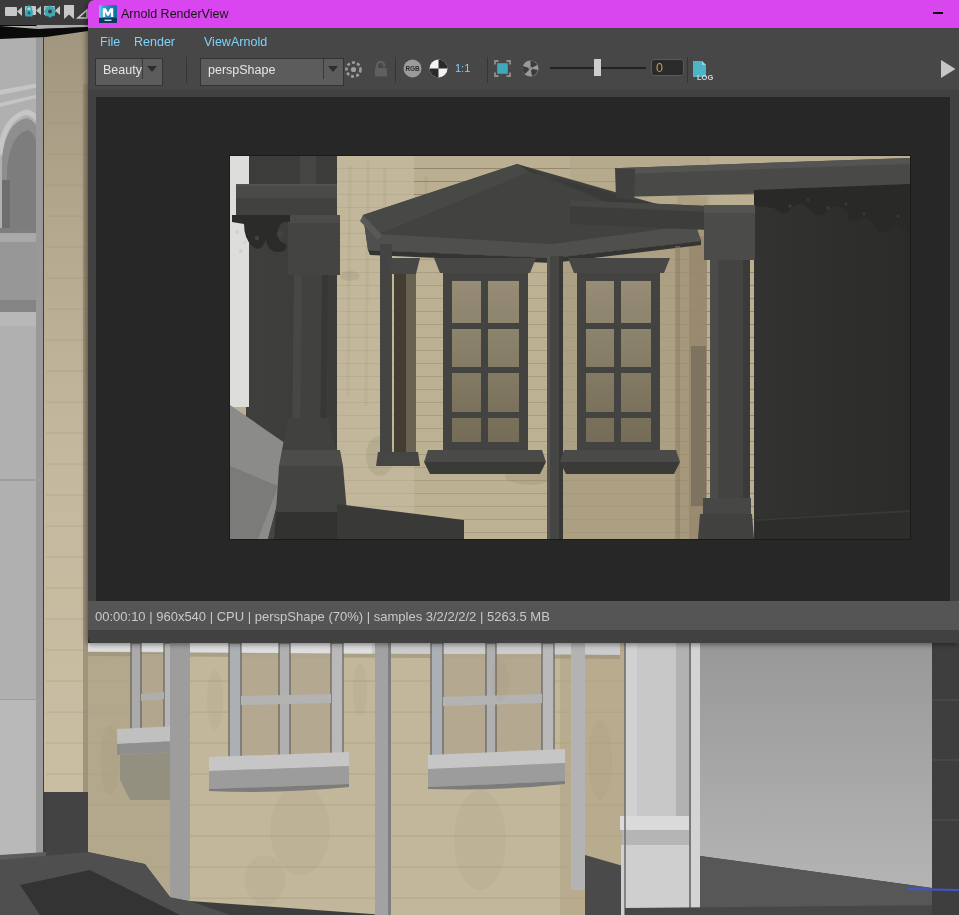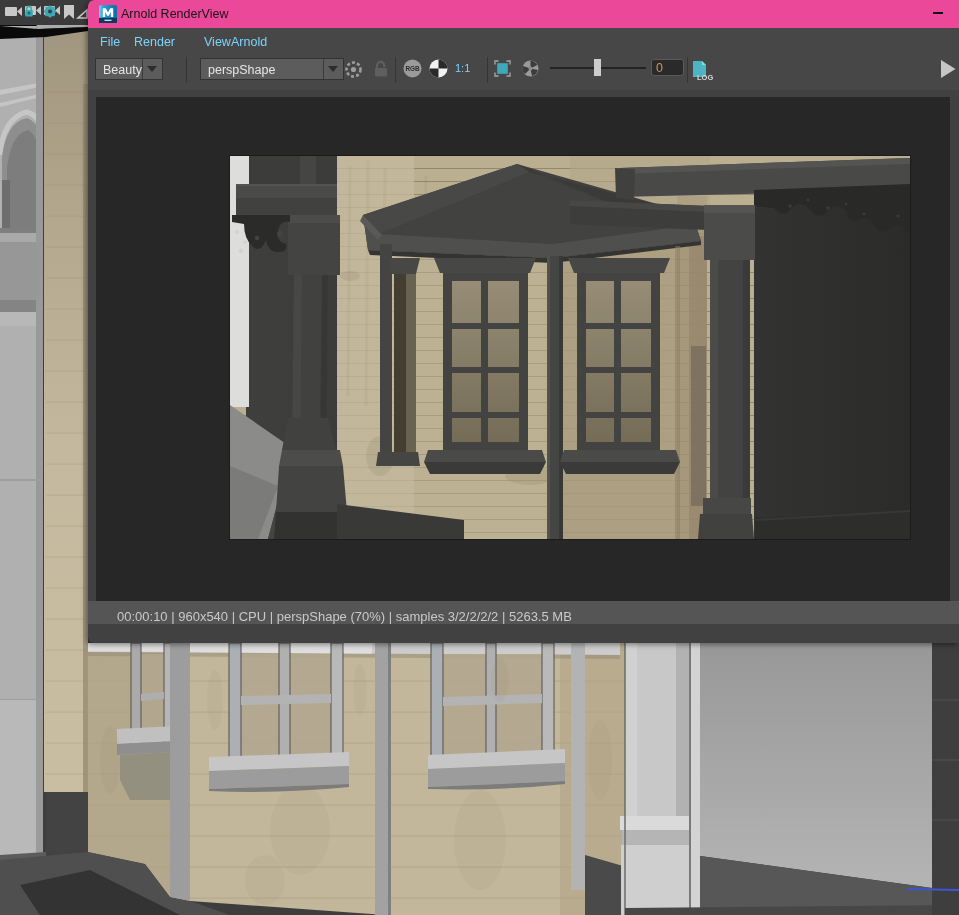--- a/index.html
+++ b/index.html
@@ -1,32 +1,32 @@
 <!DOCTYPE html>
 <html><head>
 <meta charset="utf-8">
 <style>
 html,body{margin:0;padding:0}
 body{width:959px;height:915px;position:relative;overflow:hidden;background:#3d3d3d;font-family:"Liberation Sans",sans-serif}
 #vp{position:absolute;left:0;top:0}
 #win{position:absolute;left:88px;top:0;width:871px;height:643px;background:#414141;border-radius:6px 0 0 6px;overflow:hidden;box-shadow:-2px 2px 5px rgba(0,0,0,.38)}
-#titlebar{position:absolute;left:0;top:0;width:100%;height:40px;background:#ec4899;border-radius:6px 0 0 0}
+#titlebar{position:absolute;left:0;top:0;width:100%;height:40px;background:#d946ef;border-radius:6px 0 0 0}
 #title{position:absolute;left:33px;top:0;line-height:29px;font-size:12.5px;color:#161616}
 #mlogo{position:absolute;left:11px;top:5px;width:18px;height:18px}
 #mindash{position:absolute;left:845px;top:12px;width:10px;height:2px;background:#101010}
 #chrome{position:absolute;left:0;top:28px;width:100%;height:62px;background:#474747}
 .menu{position:absolute;top:0;height:28px;line-height:29px;font-size:12.5px;color:#7dd3fc}
 #toolbar{position:absolute;left:0;top:29px;width:100%;height:33px}
-.dd{position:absolute;top:1px;height:22px;background:#5c5c5c;border:1px solid #333;color:#e6e6e6;font-size:12.5px;line-height:22px;padding-left:7px;box-sizing:border-box}
+.dd{position:absolute;top:1px;height:28px;background:#5c5c5c;border:1px solid #333;color:#e6e6e6;font-size:12.5px;line-height:22px;padding-left:7px;box-sizing:border-box}
 .dda{position:absolute;right:0;top:0;width:19px;height:20px;border-left:1px solid #3a3a3a}
 .dda:after{content:"";position:absolute;left:4px;top:7px;border-left:5px solid transparent;border-right:5px solid transparent;border-top:6px solid #2d2d2d}
 .vsep{position:absolute;top:0;width:1px;height:26px;background:#353535}
 #rview{position:absolute;left:8px;top:97px;width:854px;height:505px;background:#272727}
 #rimg{position:absolute;left:134px;top:59px;width:680px;height:383px;outline:1px solid #1b1b1b}
-#status{position:absolute;left:0;top:601px;width:100%;height:23px;background:#555555;color:#c9c9c9;font-size:13px;line-height:31px;padding-left:29px;box-sizing:border-box}
+#status{position:absolute;left:0;top:601px;width:100%;height:29px;background:#555555;color:#c9c9c9;font-size:13px;line-height:31px;padding-left:7px;box-sizing:border-box}
 .ticon{position:absolute}
 </style>
 </head>
 <body>
 <svg id="vp" width="959" height="915" viewBox="0 0 959 915">
 <defs>
 <linearGradient id="gwall" x1="0" y1="0" x2="0" y2="1">
   <stop offset="0" stop-color="#989898"></stop>
         <stop offset="1" stop-color="#b4b4b4"></stop>
 </linearGradient>

